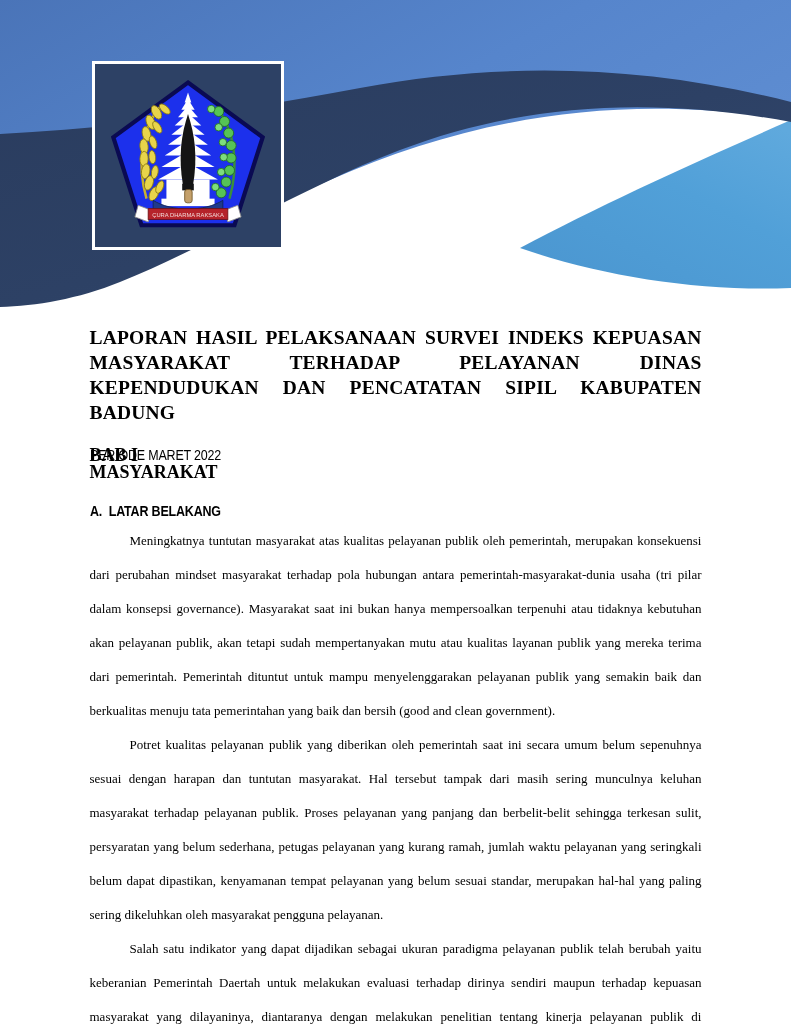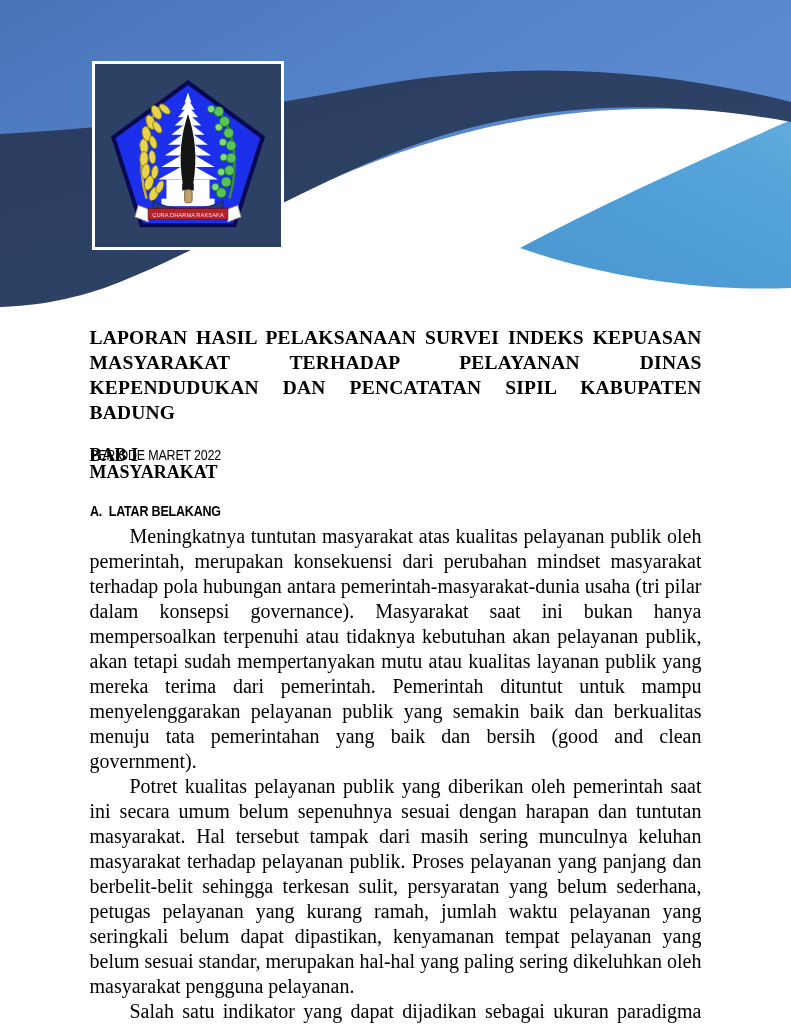--- a/index.html
+++ b/index.html
@@ -94,22 +94,22 @@
     font-size: 14.5px;
     letter-spacing: -0.2px;
     transform: scaleX(0.86);
     transform-origin: left center;
     margin-top: 22px;
     white-space: pre;
   }
 
   .body-par {
     font-family: "Liberation Serif", serif;
-    font-size: 20px;
-    line-height: 25px;
+    font-size: 13px;
+    line-height: 34px;
     text-align: justify;
     text-indent: 40px;
     margin: 0;
   }
   .body-par.first { margin-top: 5px; }
 </style>
 </head>
 <body>
 
 <div id="header-banner">

